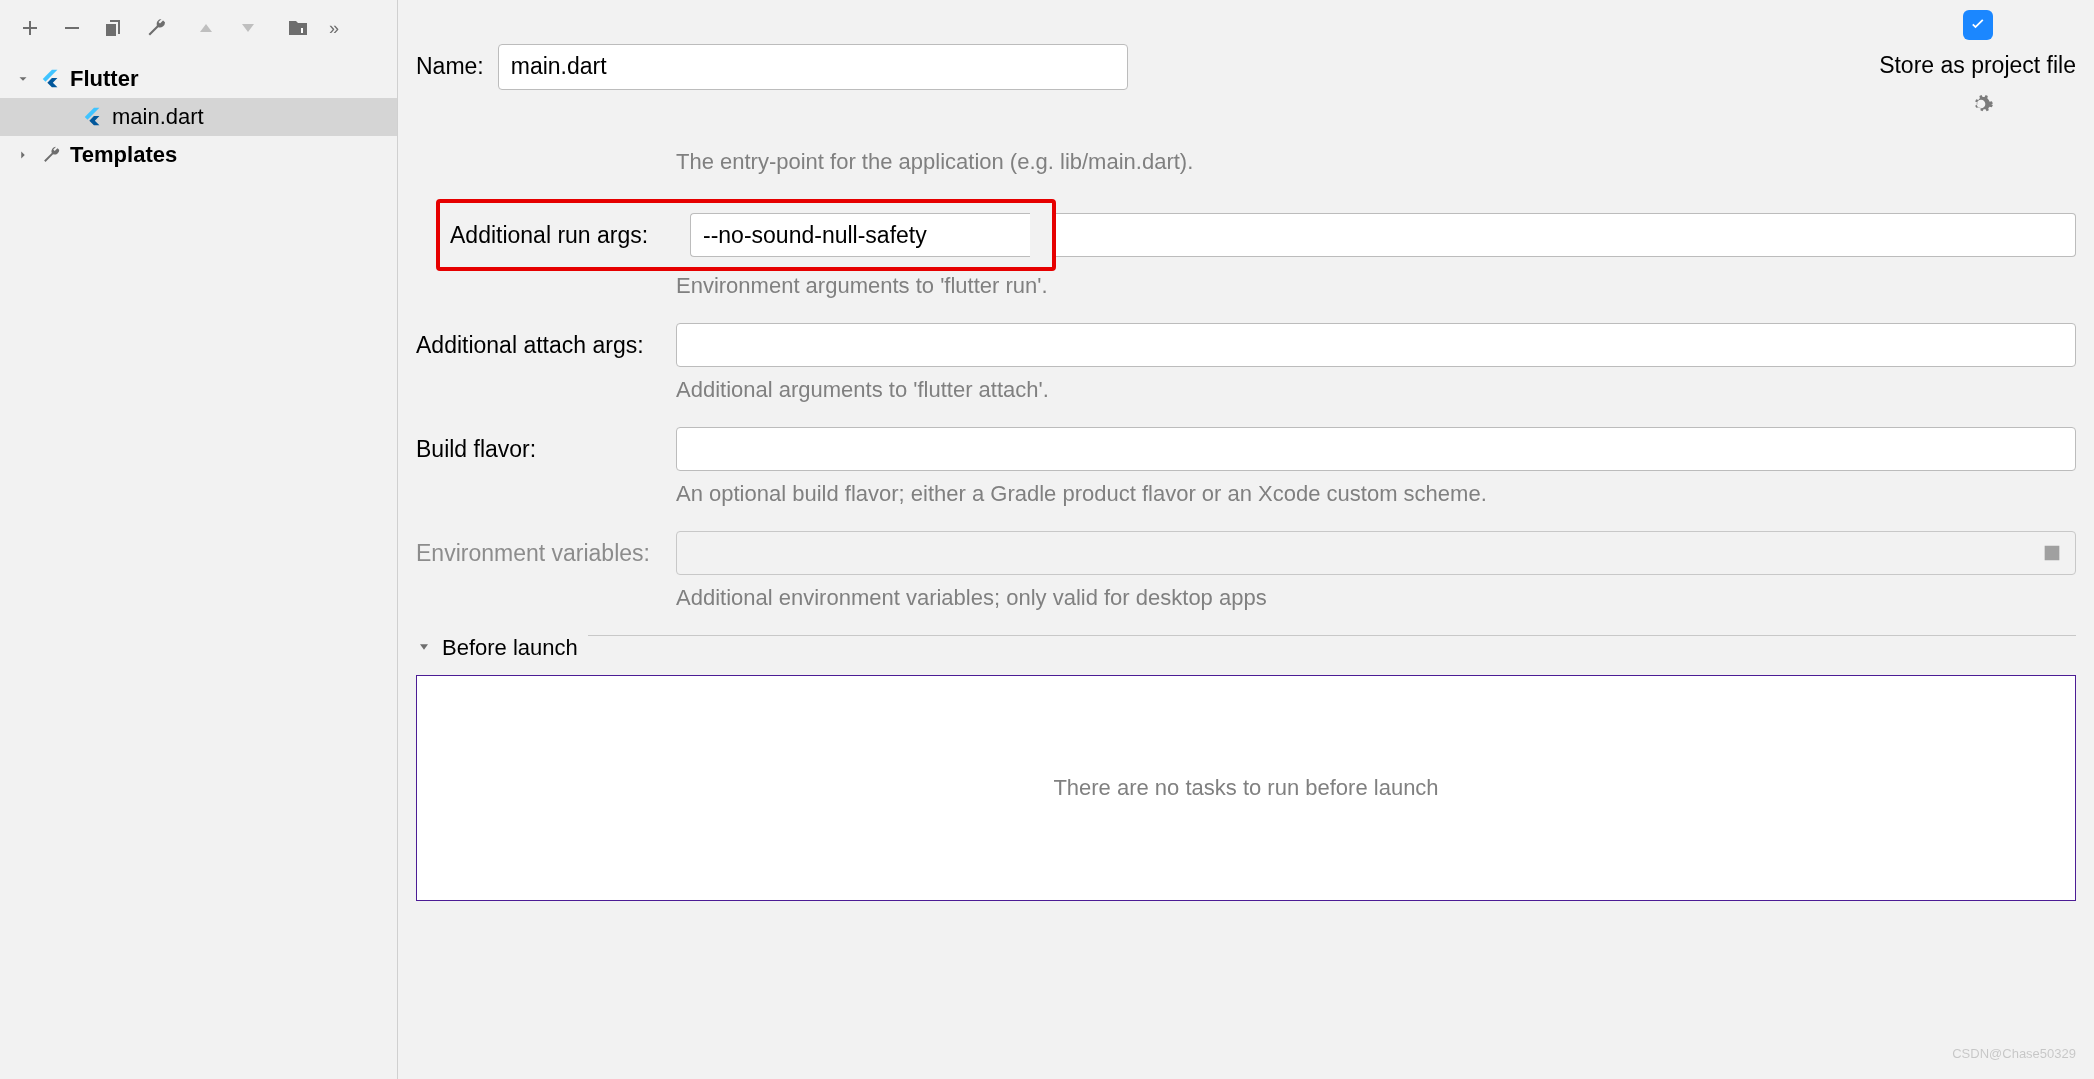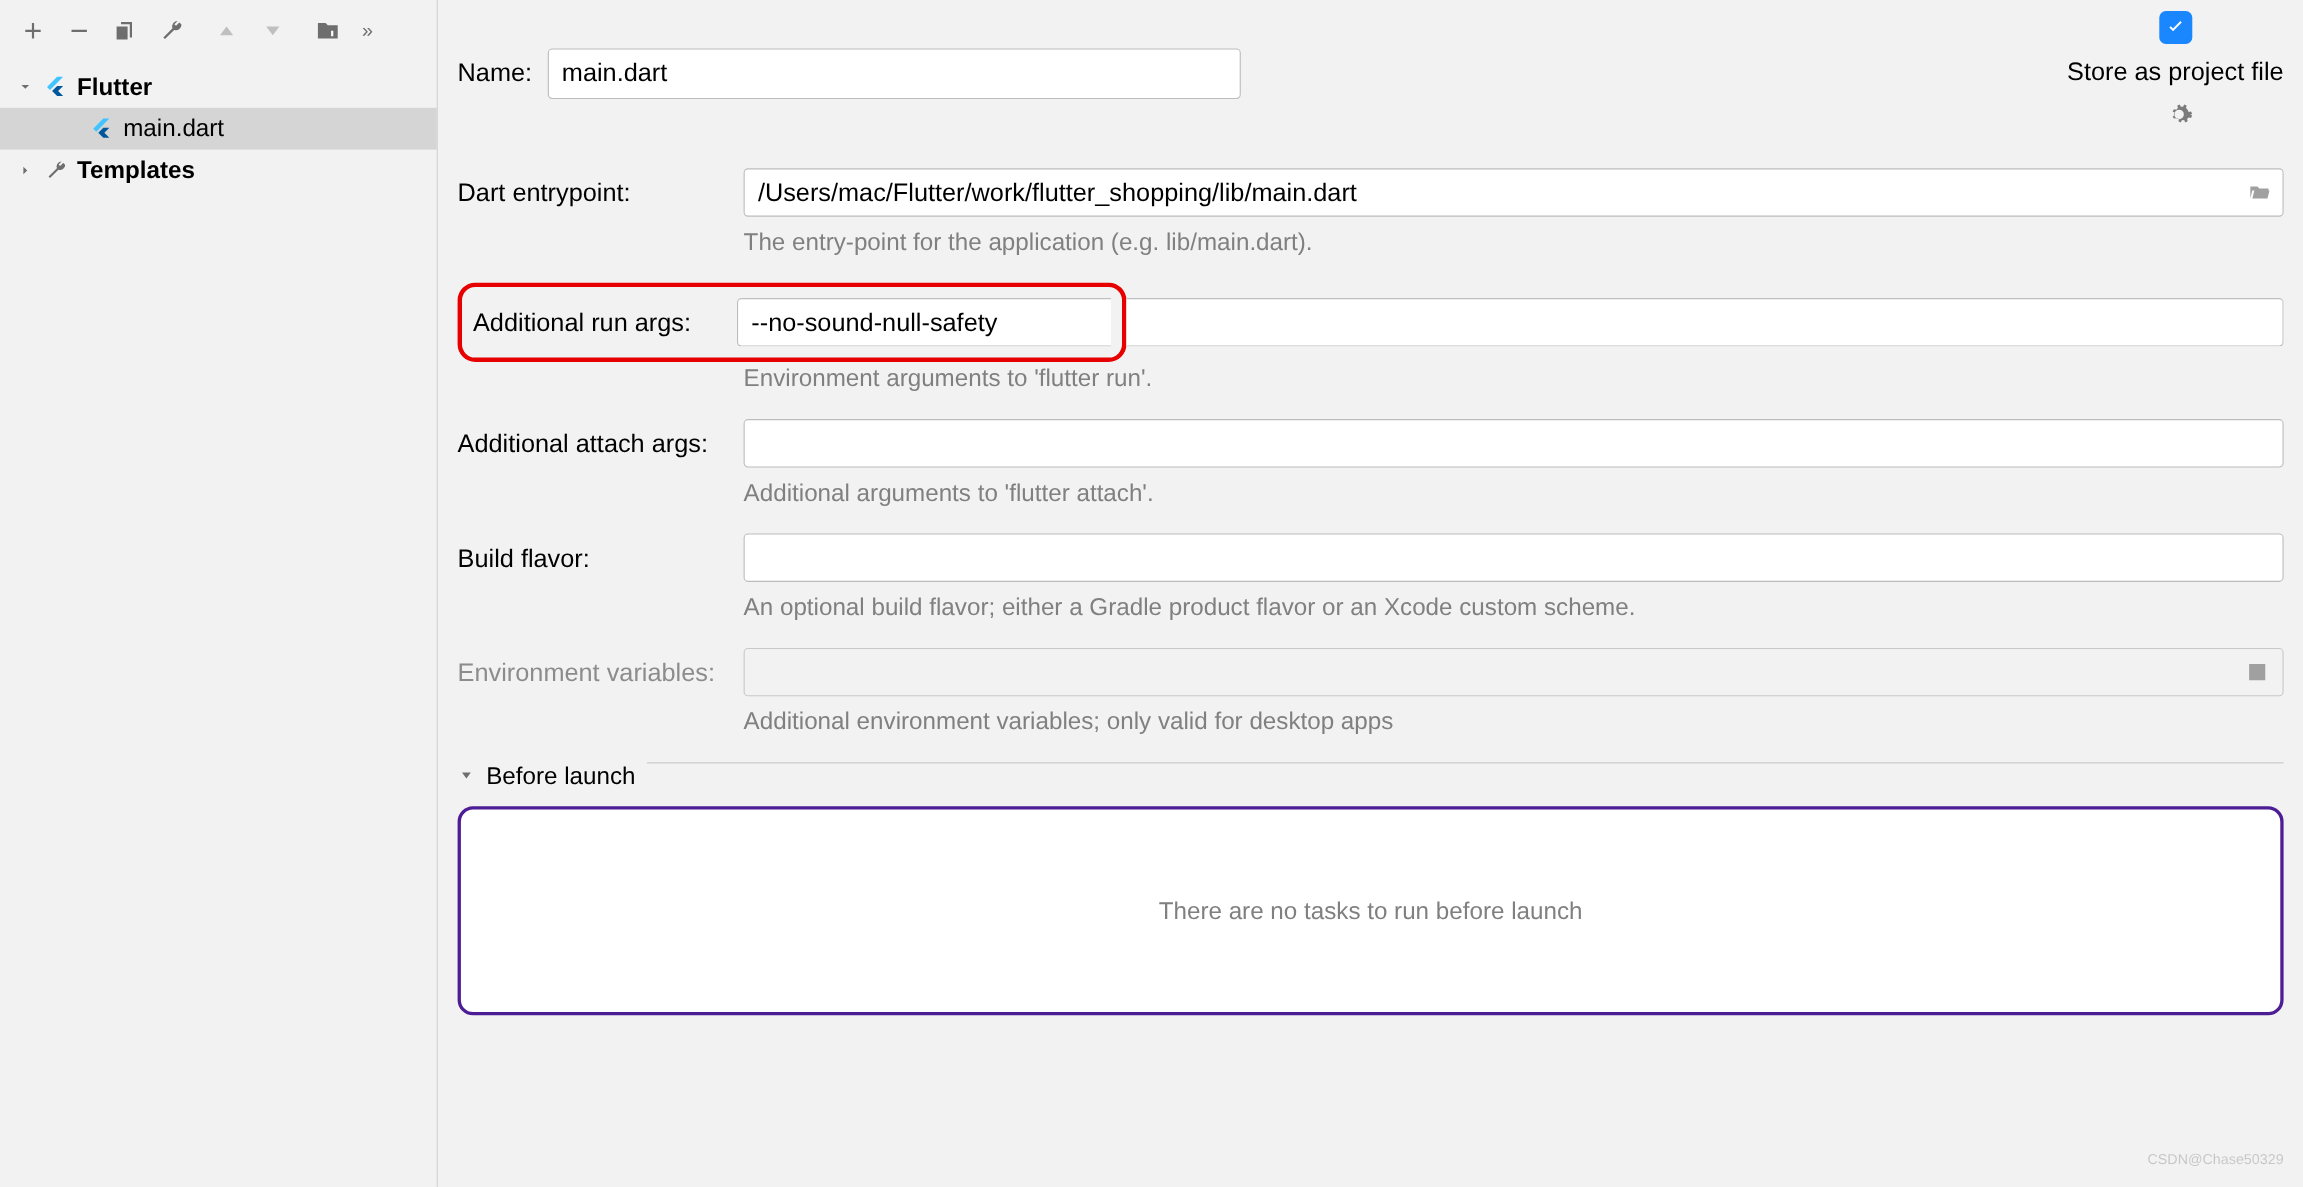--- a/index.html
+++ b/index.html
@@ -109,41 +109,42 @@
       flex-direction: column;
     }
     .checkbox {
       width: 30px; height: 30px; border-radius: 6px;
       background: #1b87ff; display:inline-flex; align-items:center; justify-content:center;
       color:#fff; cursor:pointer;
     }
     .gear { color:#6e6e6e; cursor:pointer; margin-left: 6px; }
     .red-box {
       border: 4px solid #e60000;
-      border-radius: 16px;
-      padding: 10px 10px 10px 0;
+      border-radius: 4px;
+      padding: 10px 22px 10px 0;
       display:flex;
       align-items:center;
+      margin-left:20px;
     }
     .red-box .label { padding-left: 10px; width: 250px; }
     .red-box .input { margin-right: 0; width: 340px; flex: 0 0 340px; }
     .extra-input { flex:1; height:44px; border:1px solid #bcbcbc; border-left:none; border-top-left-radius:0; border-bottom-left-radius:0; border-radius:0 4px 4px 0; background:#fff; }
     .args-row { display:flex; align-items:center; margin-bottom:6px; }
     .before-launch {
       margin-top: 16px;
     }
     .bl-header {
       display:flex; gap:10px;
       color:#000; font-size:22px;
       margin-bottom: 14px;
     }
     .bl-header .line { flex:1; height:1px; background:#c8c8c8; }
     .bl-box {
-      border:3px solid #4c1d95; background:#fff; border-radius:14px;
-      height: 190px;
+      border:1px solid #4c1d95; background:#fff; border-radius:0;
+      height: 226px;
       display:flex; align-items:center; justify-content:center;
       color:#808080; font-size:22px;
     }
     .watermark {
       position:absolute; right:18px; bottom:18px;
       font-size:13px; color:rgba(0,0,0,0.18);
     }
     .disabled-field {
       flex:1; height:44px; border:1px solid #c8c8c8; border-radius:4px;
       background:#f2f2f2; display:flex; align-items:center; justify-content:flex-end;
@@ -252,31 +253,20 @@
         </span>
         <span>Store as project file</span>
         <span class="gear">
           <svg viewBox="0 0 24 24" width="26" height="26">
               <path fill="currentColor" d="M12 8a4 4 0 1 0 0 8 4 4 0 0 0 0-8zm9 4l2 1-1 2-2-.5a7 7 0 0 1-1.3 1.3l.5 2-2 1-1-2a7 7 0 0 1-1.8 0l-1 2-2-1 .5-2A7 7 0 0 1 9.6 15l-2 .5-1-2 2-1a7 7 0 0 1 0-1.8l-2-1 1-2 2 .5A7 7 0 0 1 11 6.6l-.5-2 2-1 1 2a7 7 0 0 1 1.8 0l1-2 2 1-.5 2A7 7 0 0 1 20 10l2-.5 1 2-2 1a7 7 0 0 1 0 1.8z" opacity=".9"></path>
             </svg>
         </span>
       </div>
     </div>
 
-    <div class="row">
-      <span class="label">Dart entrypoint:</span>
-      <div class="input with-icon">
-        <input class="text" style="background: transparent;" value="/Users/mac/Flutter/work/flutter_shopping/lib/main.dart">
-        <span class="input-icon">
-          <svg viewBox="0 0 24 24" width="22" height="22">
-              <path fill="currentColor" d="M3 6h7l2 2h9v2H5l-2 8V6zm2 12h15l2-8H7z"></path>
-            </svg>
-        </span>
-      </div>
-    </div>
     <div class="hint">The entry-point for the application (e.g. lib/main.dart).</div>
 
     <div class="args-row">
       <div class="red-box">
         <span class="label">Additional run args:</span>
         <input class="input" style="border-top-right-radius: 0px; border-bottom-right-radius: 0px; border-right: none;" value="--no-sound-null-safety">
       </div>
       <div class="extra-input"></div>
     </div>
     <div class="hint">Environment arguments to 'flutter run'.</div>

